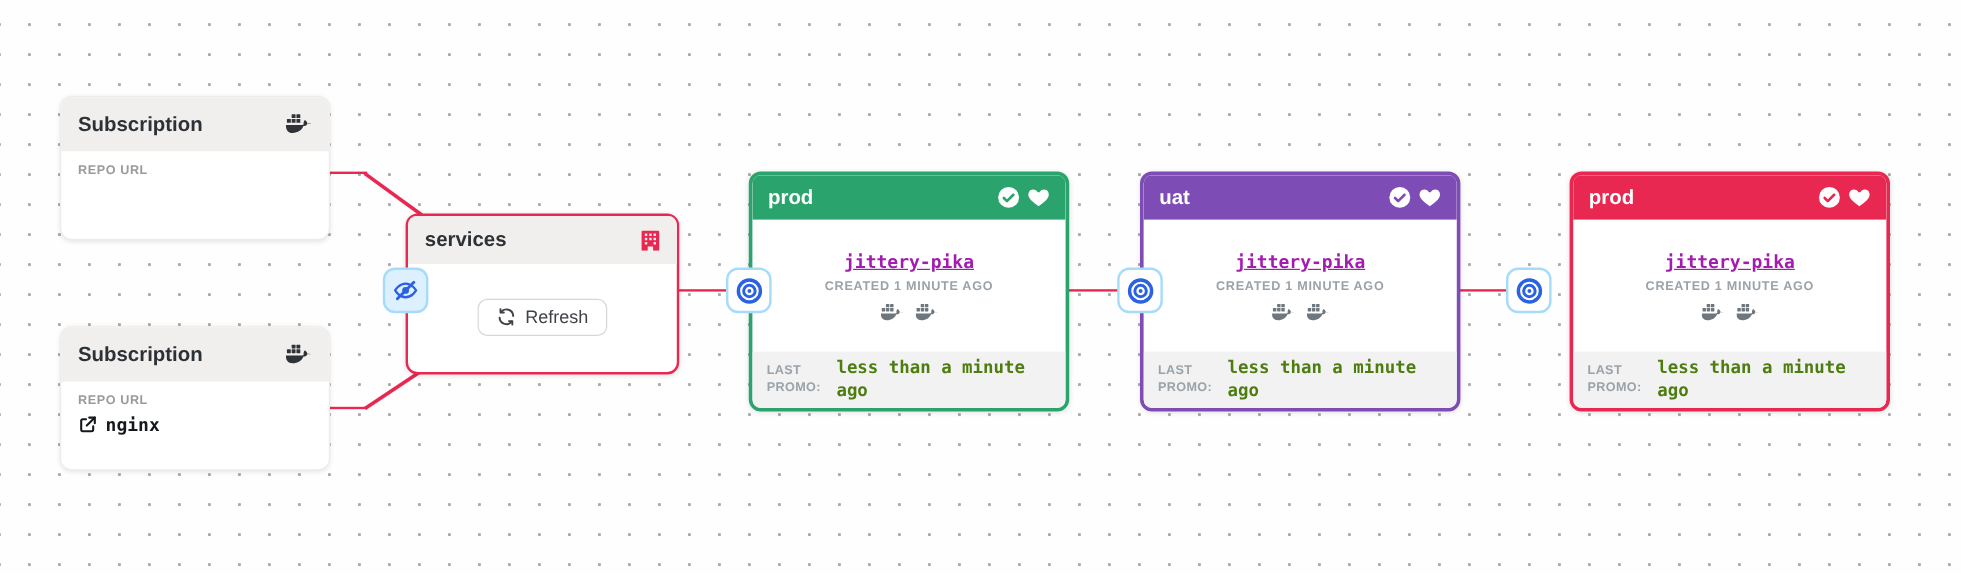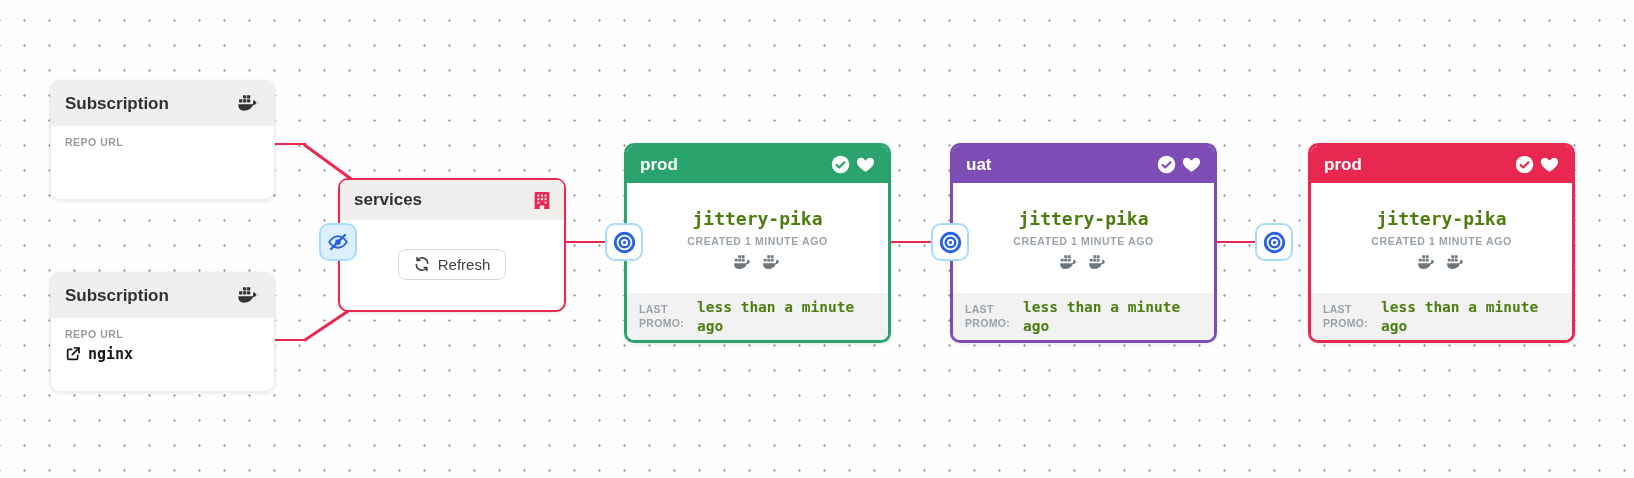--- a/index.html
+++ b/index.html
@@ -72,21 +72,21 @@
     padding:0 13px;font-size:17px;font-weight:bold;
   }
   .stage-header-icons{display:flex;align-items:center;gap:6px;}
   .check-path{stroke:var(--accent);}
   .stage-body{
     flex:1;display:flex;flex-direction:column;align-items:center;
     justify-content:center;gap:6px;padding-top:2px;
   }
   .freight-name{
     font-family:"DejaVu Sans Mono", monospace;font-weight:bold;
-    font-size:18px;color:#4d7c0f;
+    font-size:15px;color:#a21caf;text-decoration:underline;
   }
   .created{
     font-size:10.5px;font-weight:bold;letter-spacing:.6px;color:#9aa3ab;
   }
   .freight-icons{display:flex;gap:10px;color:#6e777e;margin-top:2px;}
   .stage-footer{
     flex:0 0 47px;background:#f1f2f1;display:flex;align-items:center;
     gap:10px;padding:0 12px;
   }
   .promo-label{

